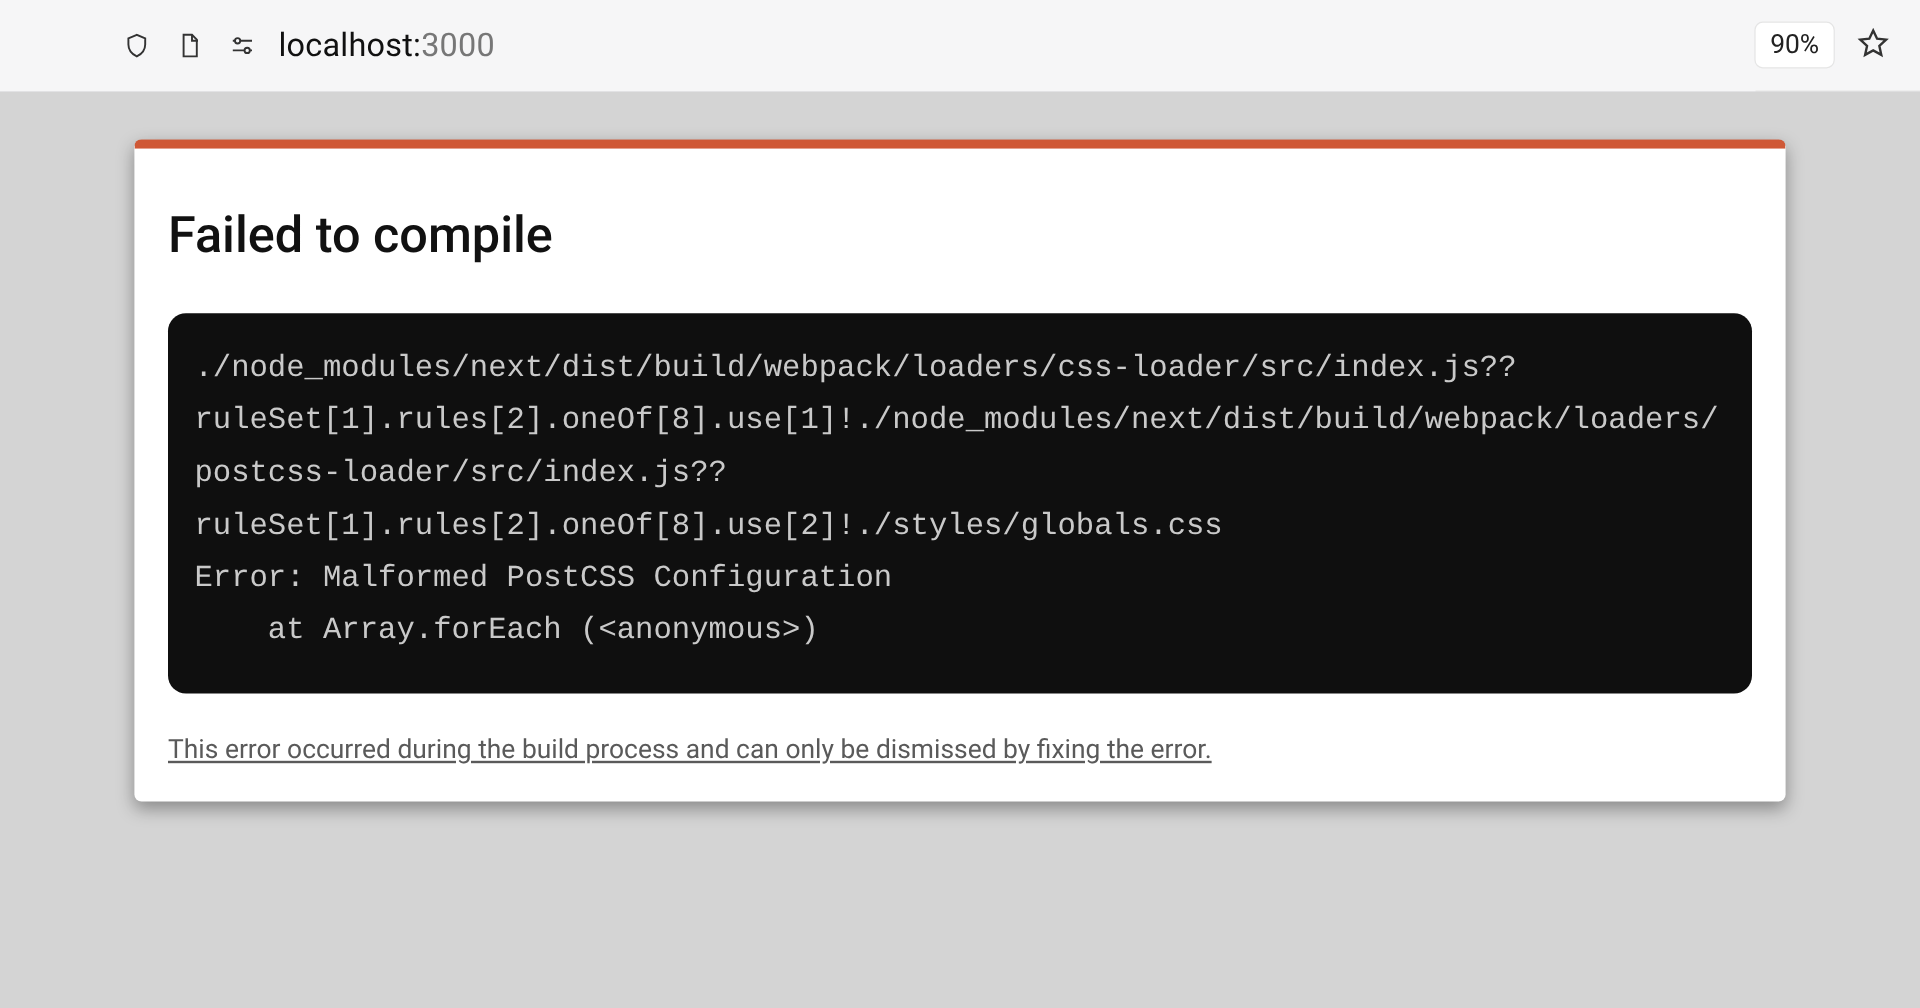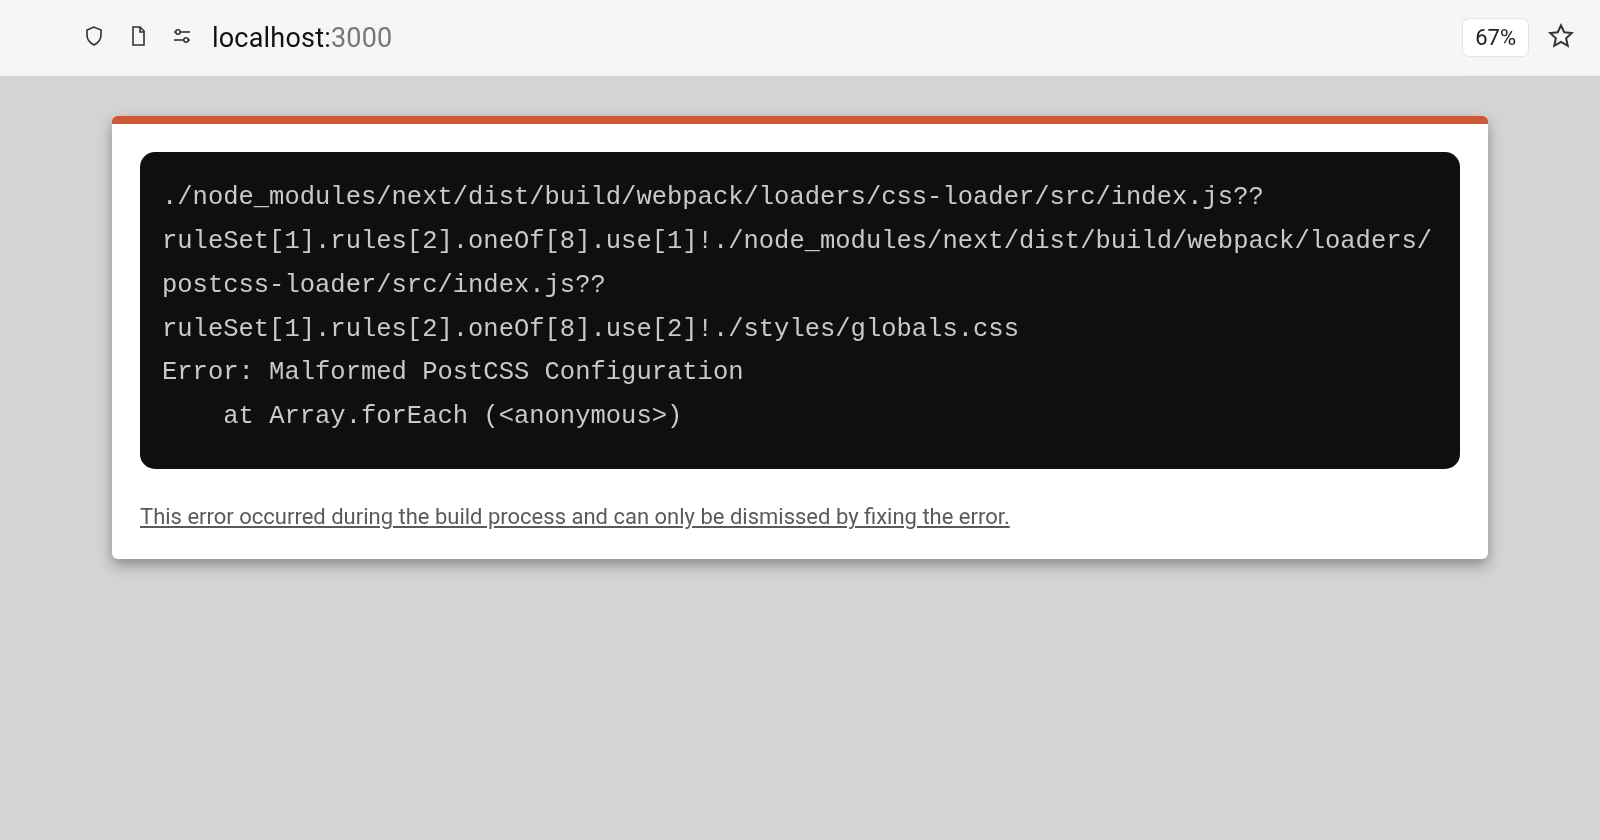--- a/index.html
+++ b/index.html
@@ -18,22 +18,23 @@
   .url-bar-wrap {
     flex: 1;
     display: flex;
     align-items: center;
     background: #f6f6f7;
     height: 76px;
   }
   .url-bar {
     flex: 1;
     display: flex;
+    align-items: center;
     gap: 16px;
-    padding-left: 80px;
+    padding-left: 100px;
   }
   .icon-slot { display:flex; align-items:center; justify-content:center; width:28px; height:28px; color:#444; }
   .icon-slot svg { width: 24px; height: 24px; stroke: #333; fill: none; stroke-width: 1.6; }
   .url-text { font-size: 27px; color:#777; letter-spacing:.2px; }
   .url-text .host { color:#111; }
   .zoom-box {
     background:#fff; border-radius:6px; padding:6px 12px; font-size:22px; color:#222;
     box-shadow: 0 0 0 1px #e5e5e5;
     margin-right: 18px;
   }
@@ -104,30 +105,31 @@
             <circle cx="16" cy="16" r="2.2"></circle>
             <line x1="4" y1="16" x2="13.5" y2="16"></line>
             <line x1="18.5" y1="16" x2="20" y2="16"></line>
           </svg>
       </span>
       <span class="url-text">
         <span class="host">localhost:</span><span>3000</span>
       </span>
     </div>
   </div>
-  <div class="zoom-box">67%</div>
+  <div class="zoom-box">90%</div>
   <span class="star-slot">
     <svg viewBox="0 0 24 24">
         <path d="M12 3.5l2.6 5.5 6 .6-4.5 4.2 1.3 6-5.4-3-5.4 3 1.3-6L3.4 9.6l6-.6z"></path>
       </svg>
   </span>
 </div>
 
 <div class="page">
   <div class="card">
     <div class="card-inner">
+      <h1 class="title">Failed to compile</h1>
       <pre class="code-block">./node_modules/next/dist/build/webpack/loaders/css-loader/src/index.js??ruleSet[1].rules[2].oneOf[8].use[1]!./node_modules/next/dist/build/webpack/loaders/postcss-loader/src/index.js??ruleSet[1].rules[2].oneOf[8].use[2]!./styles/globals.css
 Error: Malformed PostCSS Configuration
     at Array.forEach (&lt;anonymous&gt;)</pre>
       <p class="footnote">This error occurred during the build process and can only be dismissed by fixing the error.</p>
     </div>
   </div>
 </div>
 
 </body></html>

